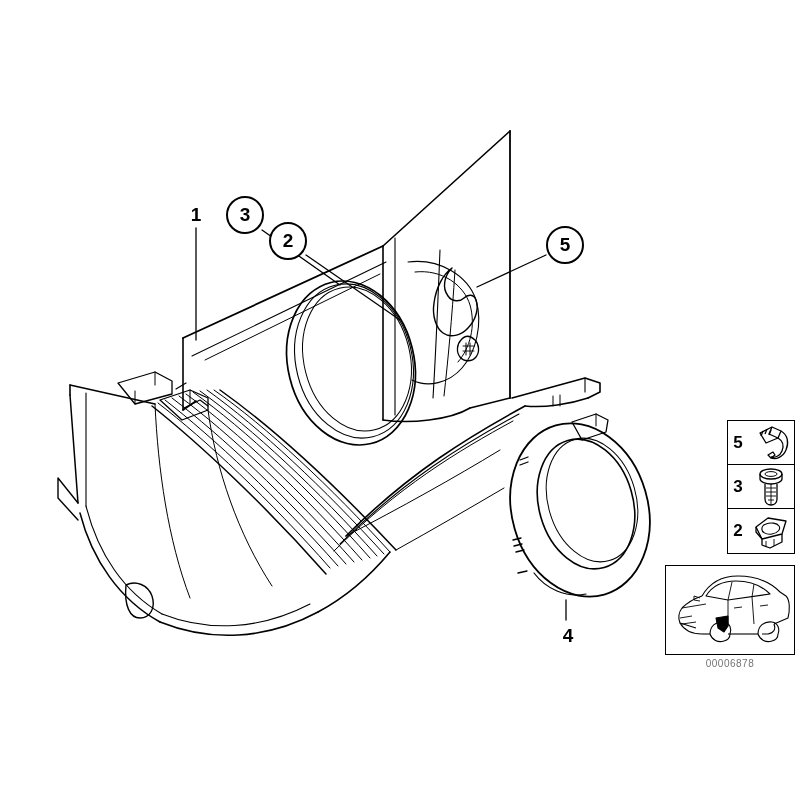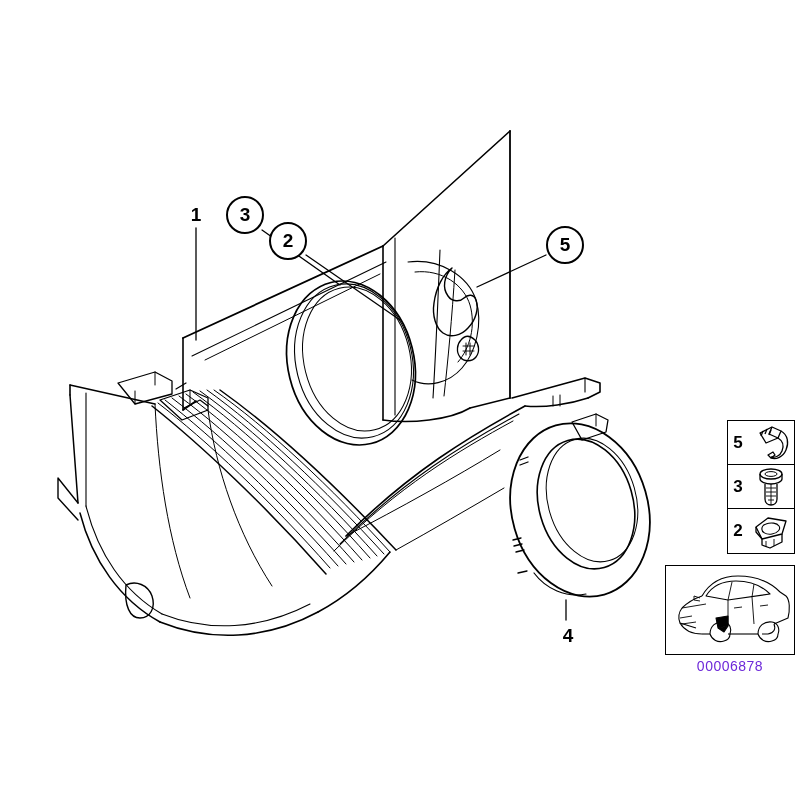--- a/index.html
+++ b/index.html
@@ -101,23 +101,23 @@
     box-sizing: border-box;
     overflow: hidden;
   }
   .part-number {
     position: absolute;
     left: 665px;
     top: 658px;
     width: 130px;
     text-align: center;
     font-family: "Liberation Sans", sans-serif;
-    font-size: 14px;
+    font-size: 10px;
     letter-spacing: 0.5px;
-    color: #6d28d9;
+    color: #737373;
     user-select: none;
   }
 </style>
 </head>
 <body>
 
 <div id="diagram-root">
 
   <svg id="art" width="800" height="800" viewBox="0 0 800 800">
 

